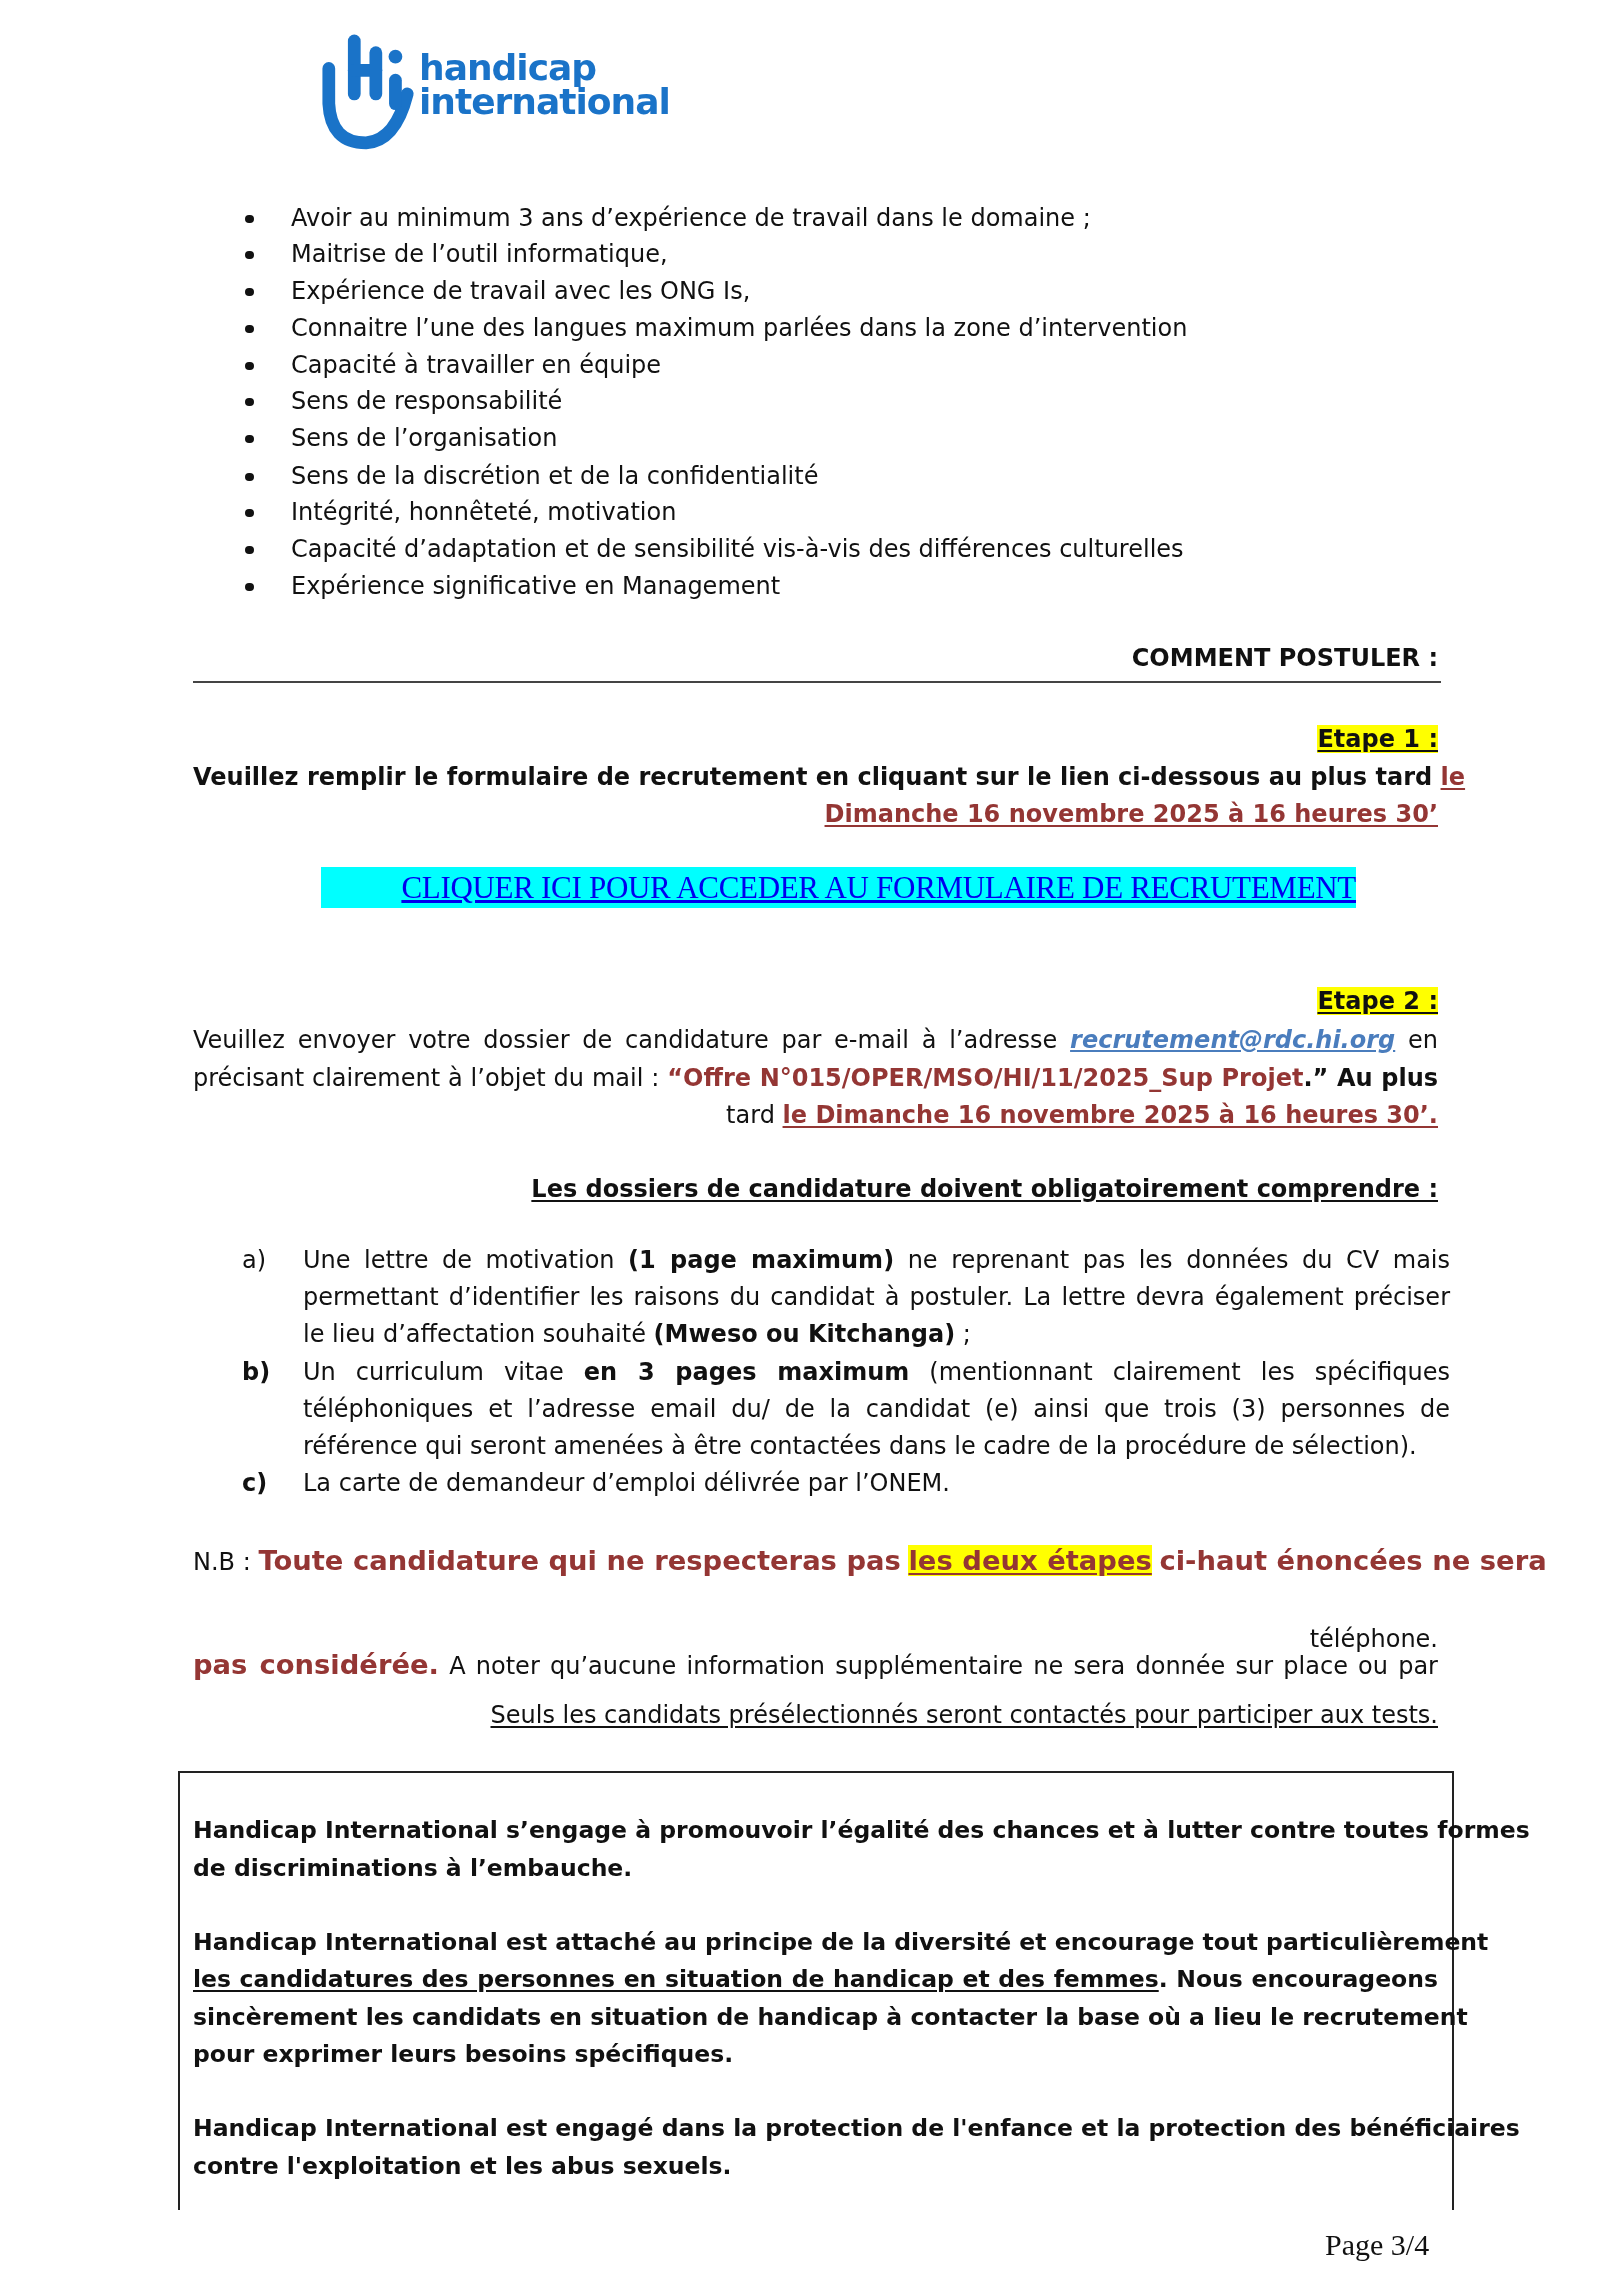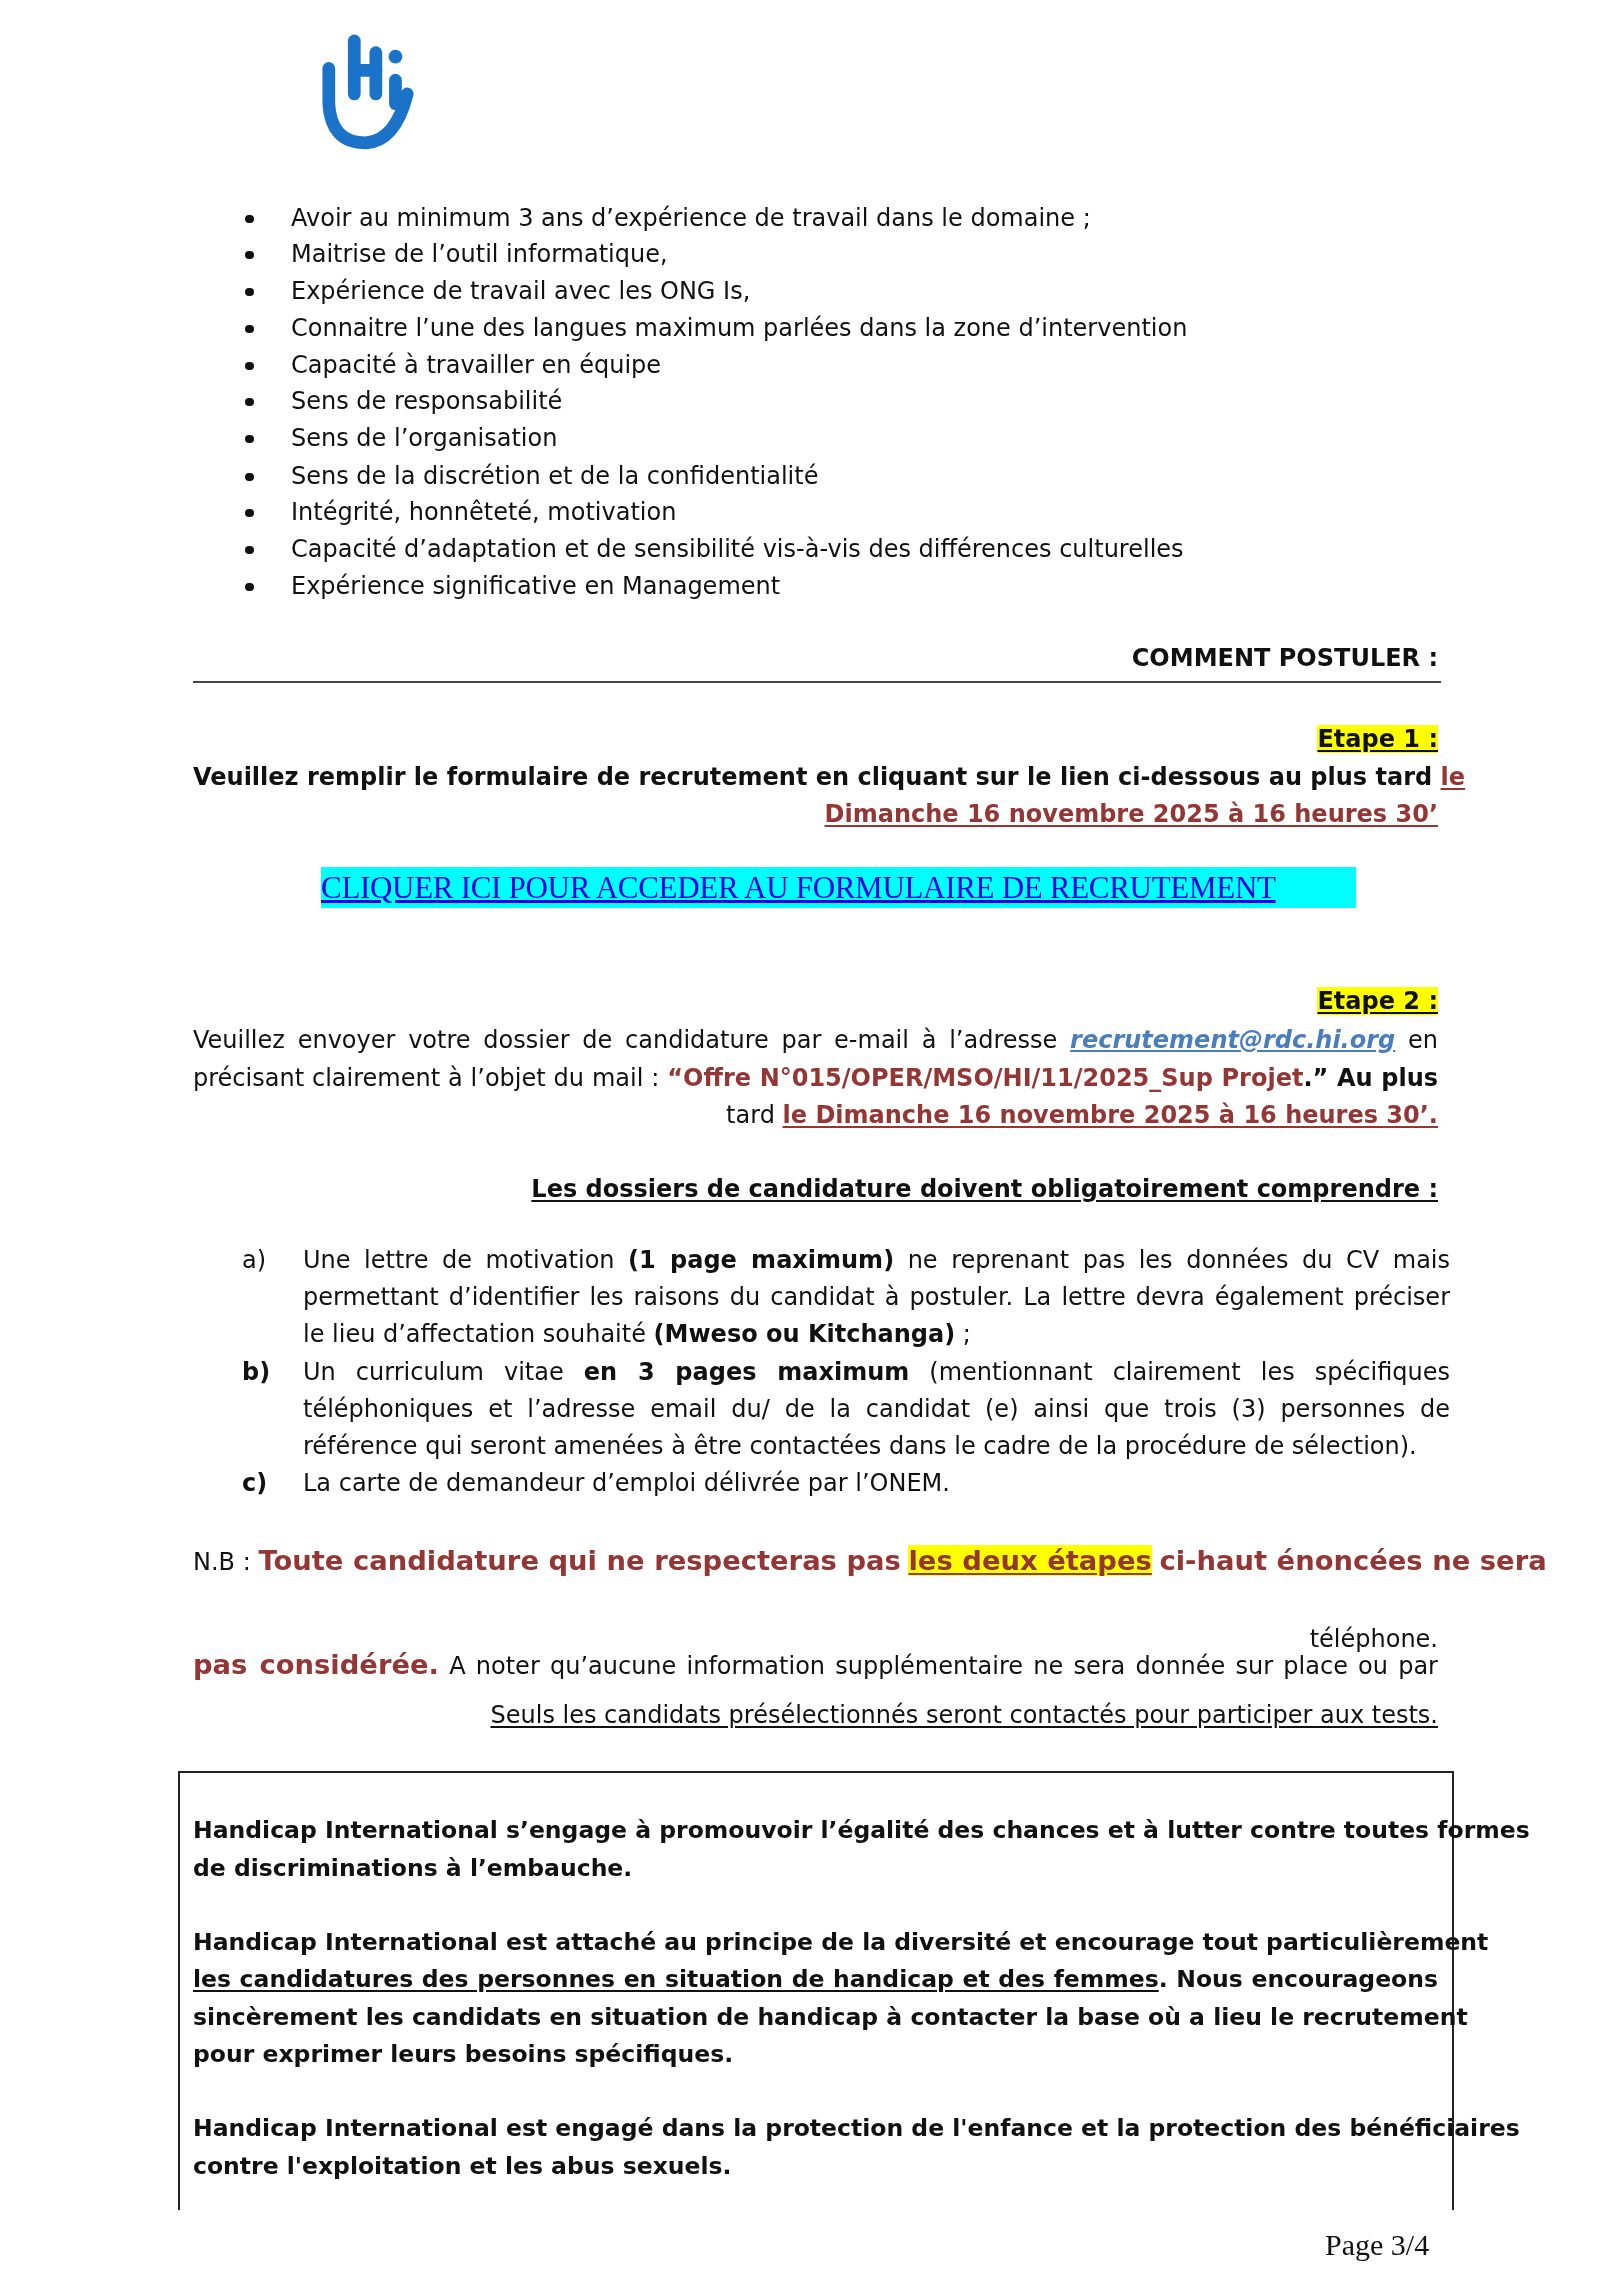--- a/index.html
+++ b/index.html
@@ -14,21 +14,21 @@
   .hl { background: #ffff00; margin-top: 19px; }
   .logo { left: 319px; top: 27.4px; width: 333px; height: 123px; }
   .logo-text { position: absolute; left: 100px; top: 23.5px; color: #1a73c8; font-weight: bold;
                font-family: "DejaVu Sans", sans-serif; font-size: 36px; line-height: 34px; letter-spacing: -1px; }
   .bullet-item { position: absolute; left: 245px; width: 1196px; font-size: 24px; line-height: 37px; white-space: nowrap; }
   .bullet-dot { position: absolute; left: 0; top: 14.7px; width: 8.8px; height: 8.8px; border-radius: 50%; background: #111; }
   .bullet-text { position: absolute; left: 46px; top: 0; }
   .divider { left: 193px; top: 681px; width: 1248px; height: 2px; background: #444; }
   .form-link { left: 321px; top: 867px; width: 1035px; height: 41px; background: #00ffff;
                font-family: "Liberation Serif", "DejaVu Serif", serif; font-size: 31px; line-height: 41px;
-               color: #0000ee; text-decoration: underline; text-align: left; white-space: nowrap; letter-spacing: -0.3px; }
+               color: #0000ee; text-decoration: underline; text-align: right; white-space: nowrap; letter-spacing: -0.3px; }
   .email { color: #4a7dbd; font-weight: bold; font-style: italic; text-decoration: underline; }
   .list-marker { position: absolute; left: 242px; font-size: 24px; line-height: 37px; }
   .list-line { position: absolute; left: 291px; width: 1147px; font-size: 24px; line-height: 37px; white-space: nowrap; margin-left: 12px; }
   .nb-big { font-size: 27.4px; }
   .box { left: 178px; top: 1771px; width: 1272px; height: 437px; border-top: 2px solid #222;
          border-left: 2px solid #222; border-right: 2px solid #222; }
   .box-line { position: absolute; left: 193px; width: 1245px; font-size: 23.5px; line-height: 37px; font-weight: bold; white-space: nowrap; }
   .page-num { left: 1325px; top: 2227px; font-family: "Liberation Serif", "DejaVu Serif", serif; font-size: 30px; line-height: 35px; color: #111; }
 </style>
 </head>
@@ -38,20 +38,24 @@
   <svg width="98" height="123" viewBox="0 0 100 125" style="position:absolute;left:0;top:0">
     <g fill="none" stroke="#1a73c8" stroke-linecap="round" stroke-width="13">
       <path d="M10 42 L10 78 Q12 118 48 118 Q78 116 90 68"></path>
       <path d="M36 14 L36 68"></path>
       <path d="M36 44 L58 44"></path>
       <path d="M58 26 L58 68"></path>
       <path d="M78 54 L78 78"></path>
     </g>
     <circle cx="78" cy="30" r="7" fill="#1a73c8"></circle>
   </svg>
+  <div class="logo-text">
+    <div>handicap</div>
+    <div>international</div>
+  </div>
 </div>
 
 <div>
   <div class="bullet-item" style="top:200px">
       <span class="bullet-dot"></span>
       <span class="bullet-text">Avoir au minimum 3 ans d’expérience de travail dans le domaine ;</span>
     </div>
   <div class="bullet-item" style="top:236px">
       <span class="bullet-dot"></span>
       <span class="bullet-text">Maitrise de l’outil informatique,</span>

